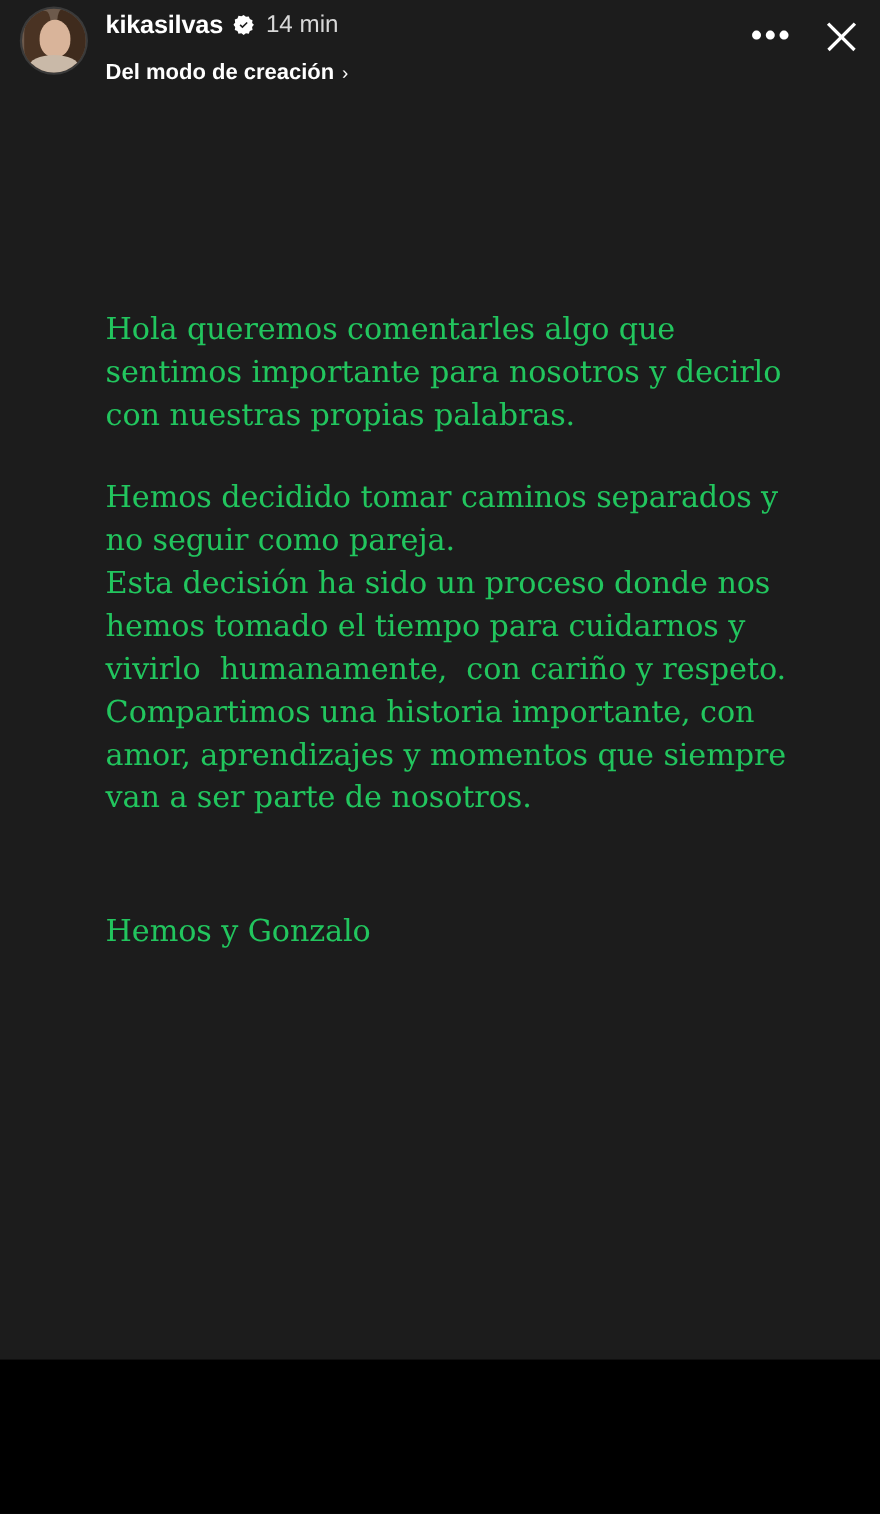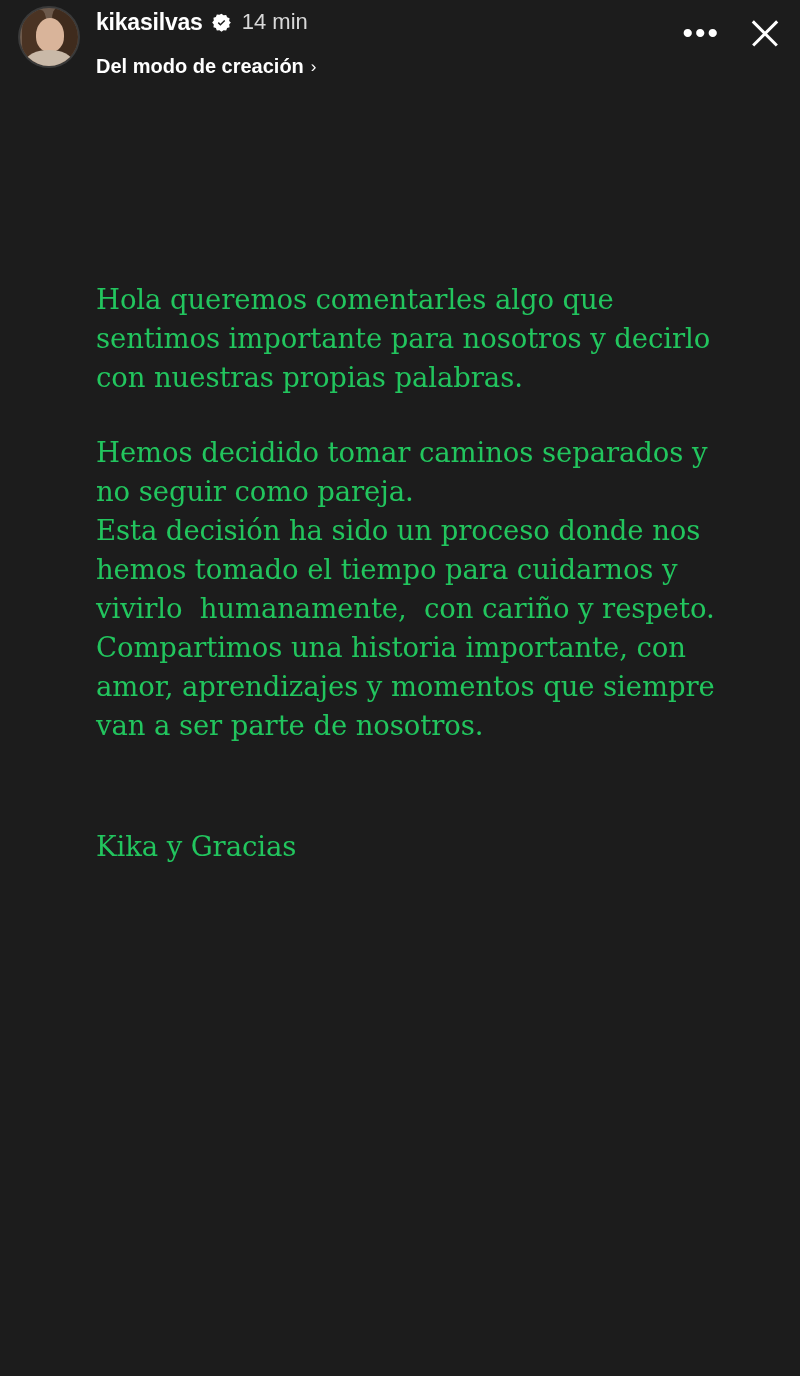--- a/index.html
+++ b/index.html
@@ -9,21 +9,21 @@
   }
   body {
     width: 800px;
     height: 1376px;
     font-family: "Liberation Sans", sans-serif;
     overflow: hidden;
   }
   .story {
     position: relative;
     width: 800px;
-    height: 1376px;
+    height: 1236px;
     background: #1c1c1c;
     color: #ffffff;
     box-sizing: border-box;
   }
   
   .header {
     position: absolute;
     top: 0;
     left: 0;
     right: 0;
@@ -221,16 +221,16 @@
       <div class="close"></div>
     </div>
 
   </div>
 
   <div class="content">
     <p class="para">Hola queremos comentarles algo que sentimos importante para nosotros y decirlo con nuestras propias palabras.</p>
     <p class="para">Hemos decidido tomar caminos separados y no seguir como pareja.
 Esta decisión ha sido un proceso donde nos hemos tomado el tiempo para cuidarnos y vivirlo  humanamente,  con cariño y respeto.
 Compartimos una historia importante, con amor, aprendizajes y momentos que siempre van a ser parte de nosotros.</p>
-    <p class="para sign">Kika y Gracias</p>
+    <p class="para sign">Hemos y Gonzalo</p>
   </div>
 
 </div>
 
 </body></html>

